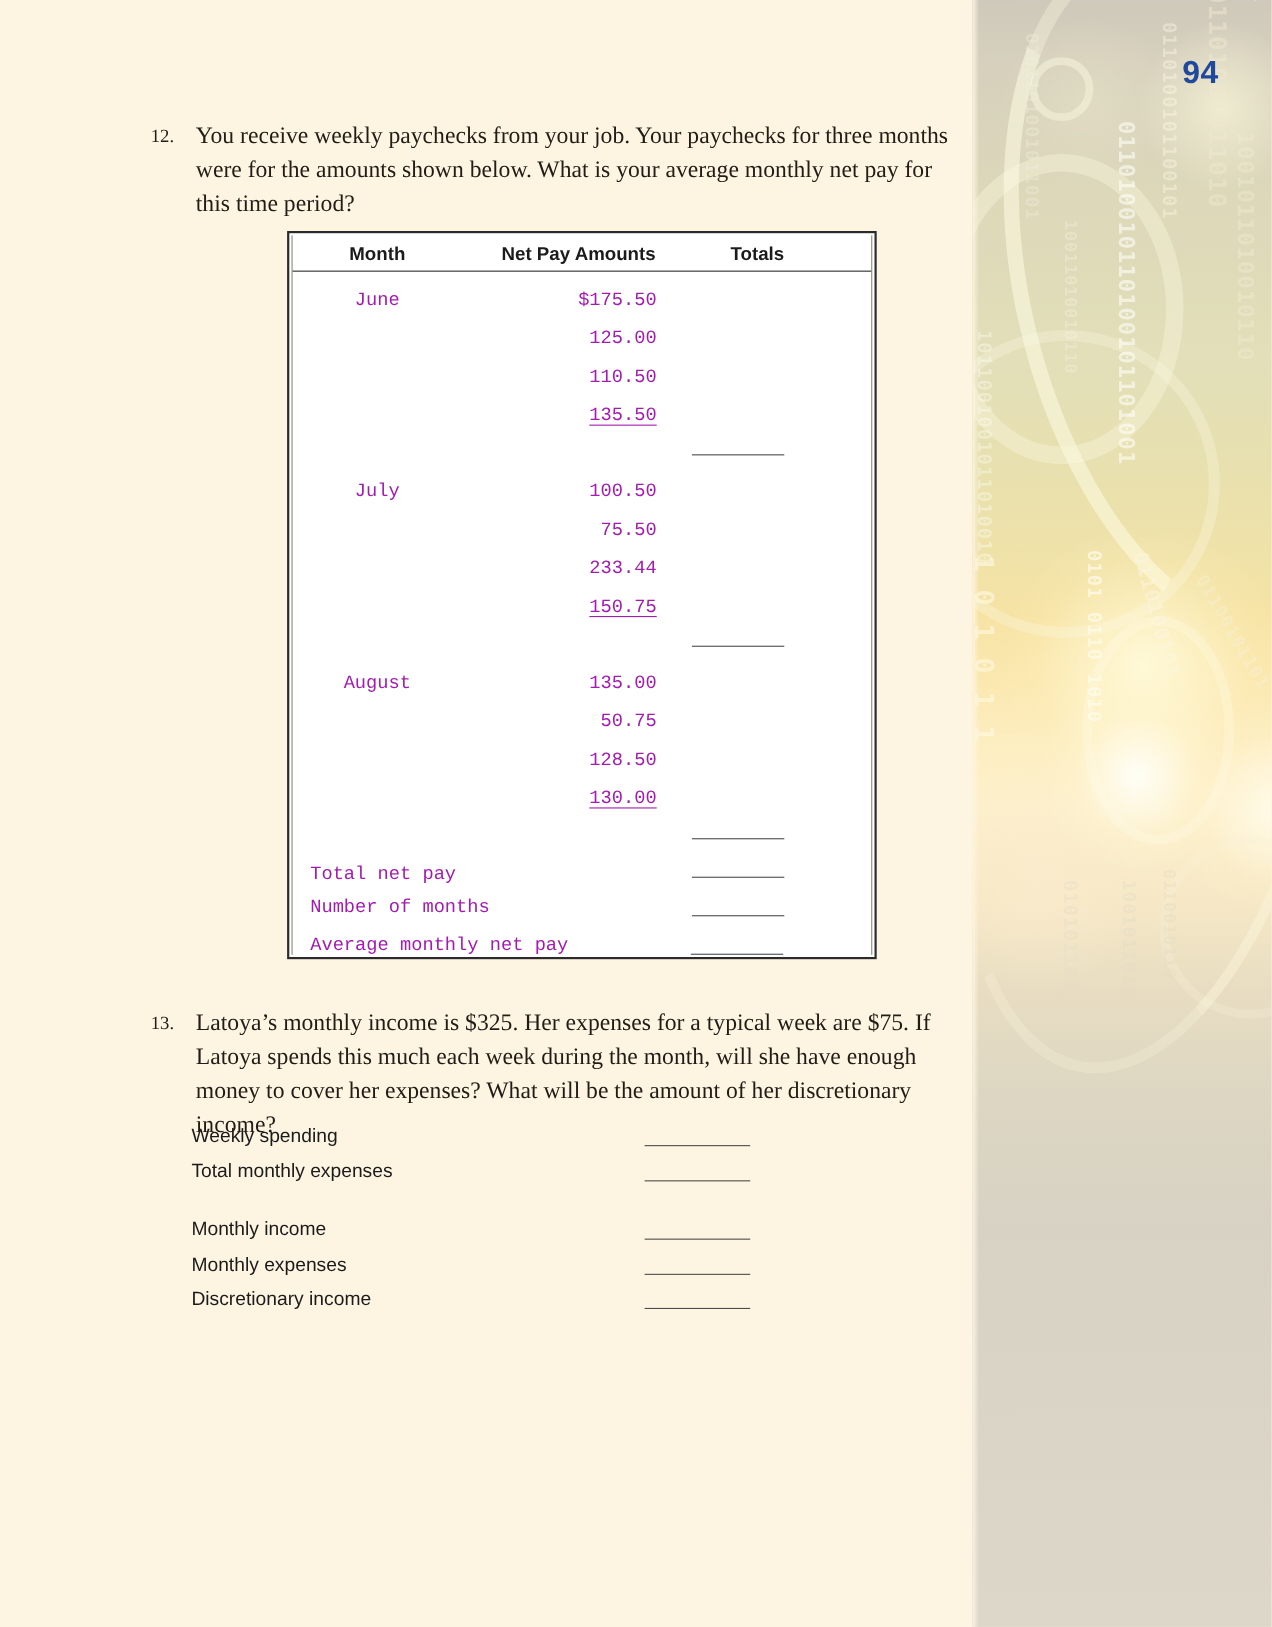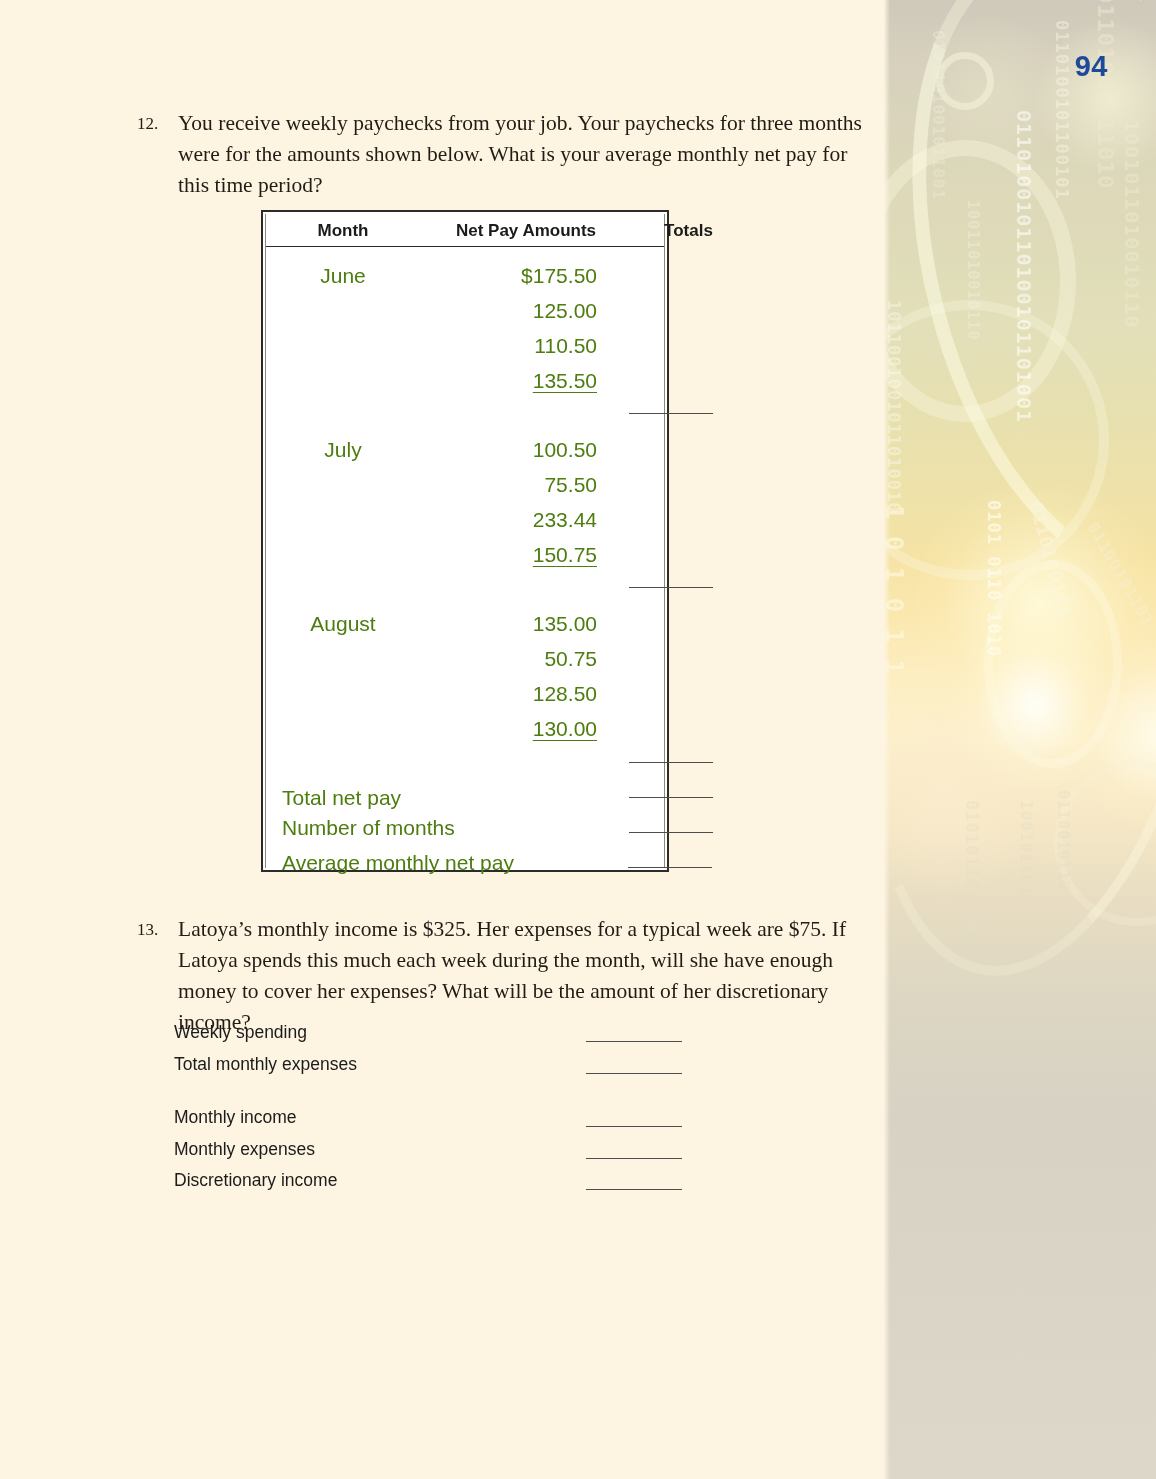--- a/index.html
+++ b/index.html
@@ -114,21 +114,21 @@
 
   #question-12 { left: 134px; top: 108px; }
   #question-13 { left: 134px; top: 914px; }
   #question-13 .q-text { max-width: 710px; }
 
   
   #paycheck-table {
     position: absolute;
     left: 261px;
     top: 210px;
-    width: 408px;
+    width: 536px;
     height: 662px;
     background: #ffffff;
     border: 2px solid #2b2b2b;
     box-sizing: border-box;
     z-index: 5;
   }
   #table-inner {
     position: absolute;
     inset: 2px;
     background: #ffffff;
@@ -153,23 +153,23 @@
     position: absolute;
     top: 7px;
     text-align: center;
   }
   #th-month  { left: 12px;  width: 130px; }
   #th-netpay { left: 150px; width: 220px; }
   #th-totals { left: 375px; width: 95px; }
 
   .cell {
     position: absolute;
-    font-family: Liberation Sans, sans-serif;
-    font-size: 21px;
-    color: #4d7c0f;
+    font-family: Liberation Mono, monospace;
+    font-size: 17px;
+    color: #a21caf;
   }
   .month-name {
     left: 12px;
     width: 130px;
     text-align: center;
   }
   .amount {
     left: 150px;
     width: 220px;
     text-align: right;

